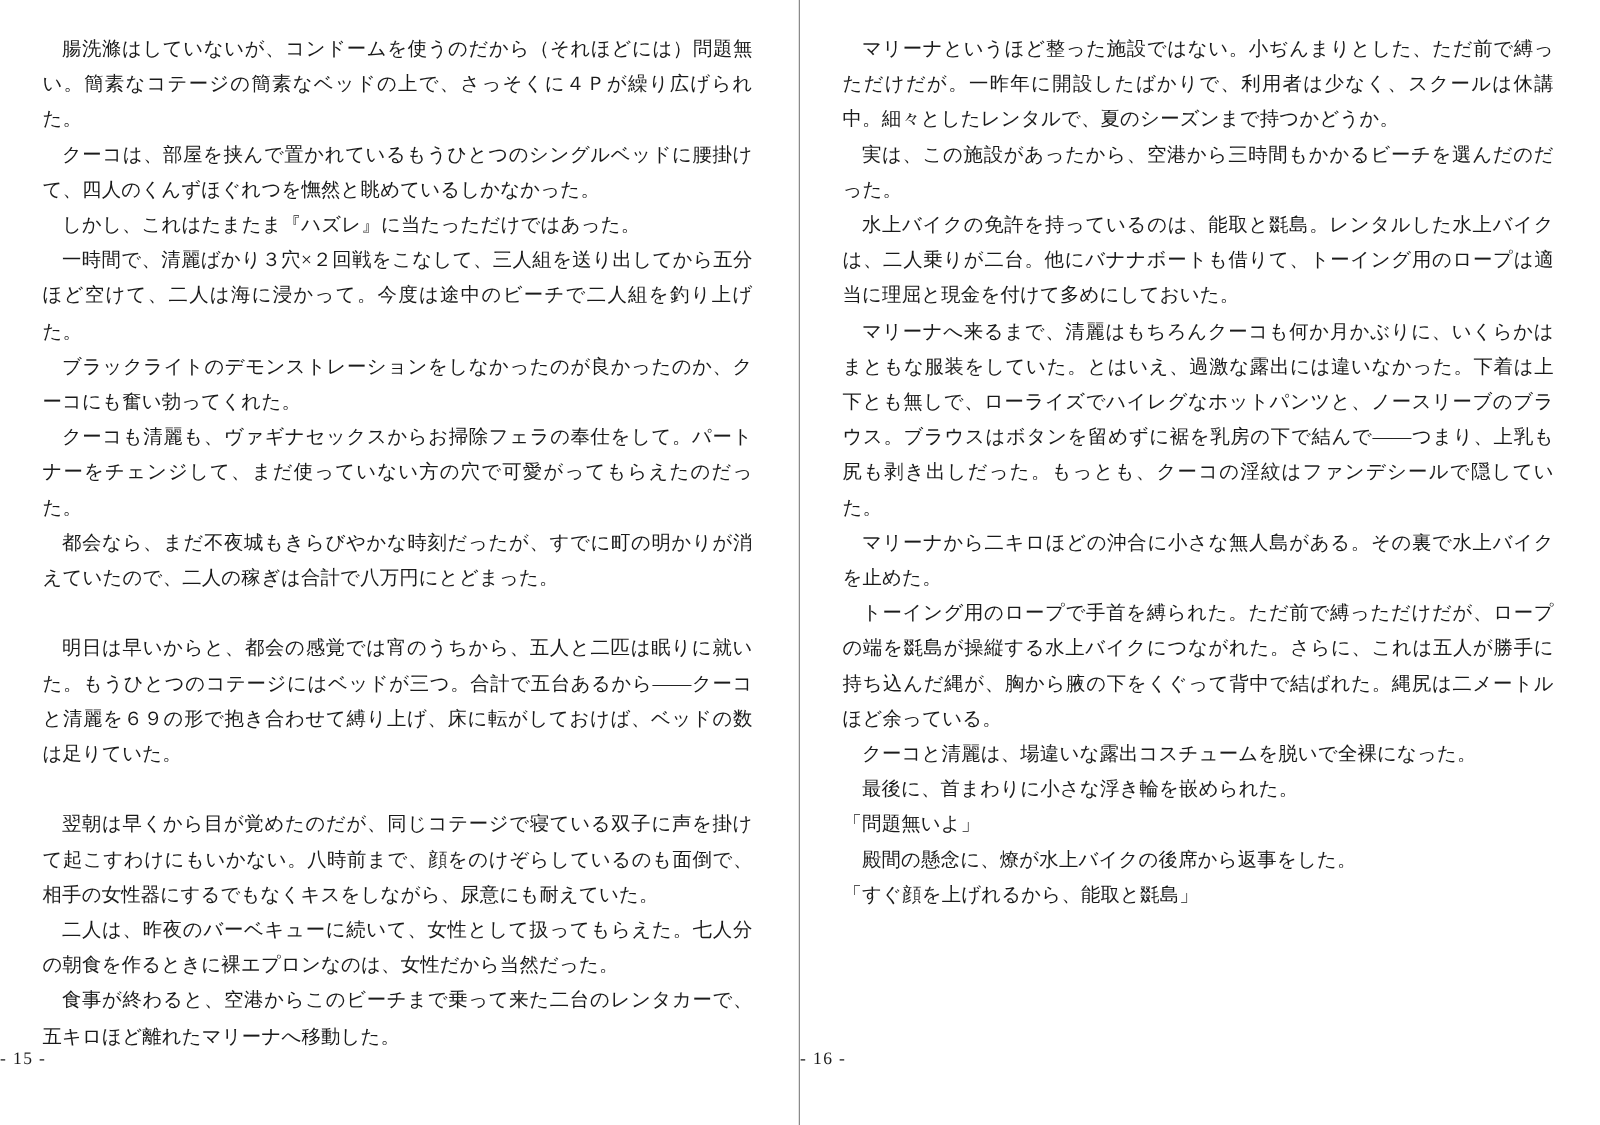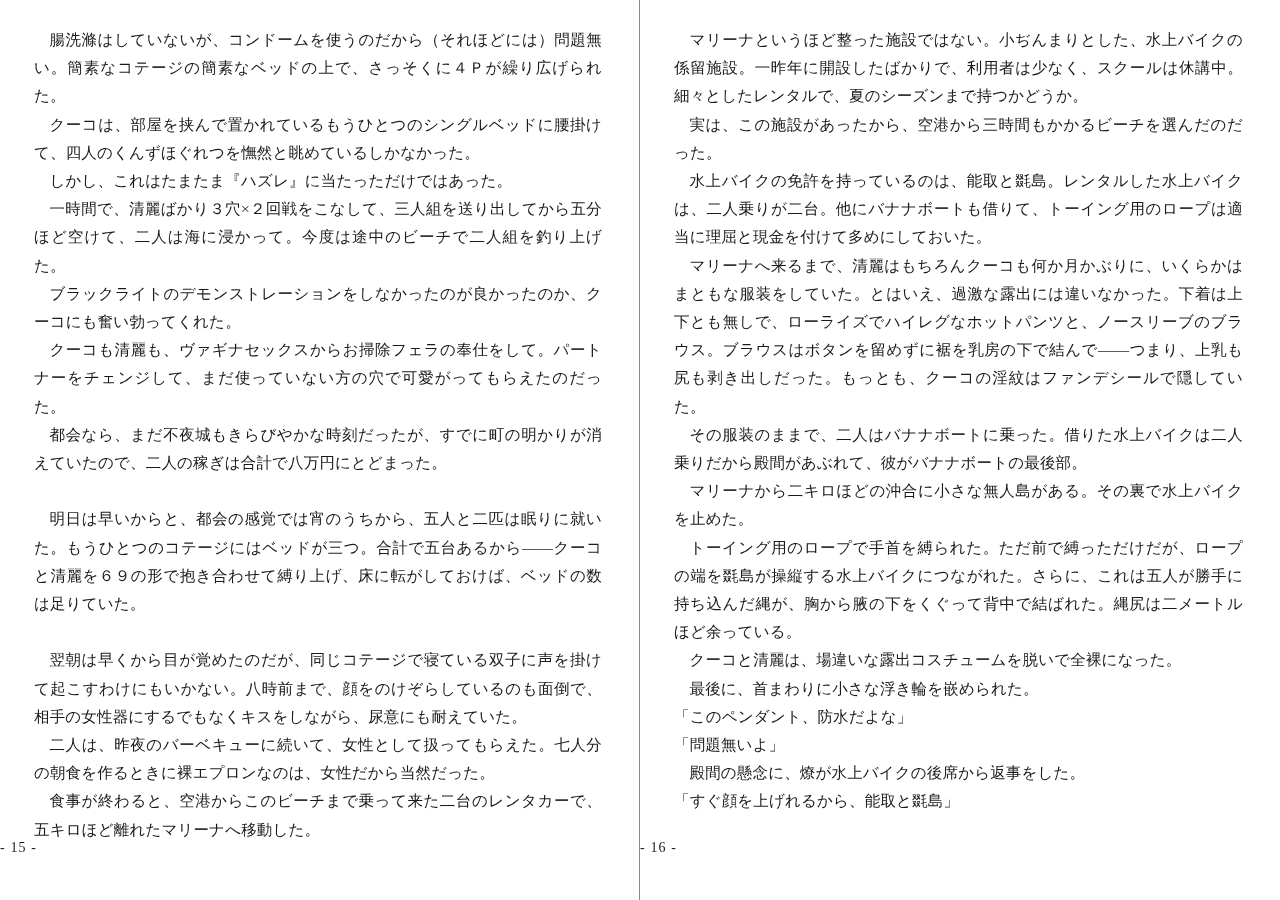--- a/index.html
+++ b/index.html
@@ -83,30 +83,28 @@
         <div class="blank-line"></div>
         <p class="para">翌朝は早くから目が覚めたのだが、同じコテージで寝ている双子に声を掛けて起こすわけにもいかない。八時前まで、顔をのけぞらしているのも面倒で、相手の女性器にするでもなくキスをしながら、尿意にも耐えていた。</p>
         <p class="para">二人は、昨夜のバーベキューに続いて、女性として扱ってもらえた。七人分の朝食を作るときに裸エプロンなのは、女性だから当然だった。</p>
         <p class="para">食事が終わると、空港からこのビーチまで乗って来た二台のレンタカーで、五キロほど離れたマリーナへ移動した。</p>
       </div>
     <div class="page-number">- 15 -</div>
   </div>
 
   <div class="page page-right">
     <div class="text-body">
-        <p class="para">マリーナというほど整った施設ではない。小ぢんまりとした、水上バイクの係留施設。一昨年に開設したばかりで、利用者は少なく、スクールは休講中。細々としたレンタルで、夏のシーズンまで持つかどうか。</p>
+        <p class="para">マリーナというほど整った施設ではない。小ぢんまりとした、ただ前で縛っただけだが。一昨年に開設したばかりで、利用者は少なく、スクールは休講中。細々としたレンタルで、夏のシーズンまで持つかどうか。</p>
         <p class="para">実は、この施設があったから、空港から三時間もかかるビーチを選んだのだった。</p>
         <p class="para">水上バイクの免許を持っているのは、能取と毲島。レンタルした水上バイクは、二人乗りが二台。他にバナナボートも借りて、トーイング用のロープは適当に理屈と現金を付けて多めにしておいた。</p>
         <p class="para">マリーナへ来るまで、清麗はもちろんクーコも何か月かぶりに、いくらかはまともな服装をしていた。とはいえ、過激な露出には違いなかった。下着は上下とも無しで、ローライズでハイレグなホットパンツと、ノースリーブのブラウス。ブラウスはボタンを留めずに裾を乳房の下で結んで――つまり、上乳も尻も剥き出しだった。もっとも、クーコの淫紋はファンデシールで隠していた。</p>
-        <p class="para">その服装のままで、二人はバナナボートに乗った。借りた水上バイクは二人乗りだから殿間があぶれて、彼がバナナボートの最後部。</p>
         <p class="para">マリーナから二キロほどの沖合に小さな無人島がある。その裏で水上バイクを止めた。</p>
         <p class="para">トーイング用のロープで手首を縛られた。ただ前で縛っただけだが、ロープの端を毲島が操縦する水上バイクにつながれた。さらに、これは五人が勝手に持ち込んだ縄が、胸から腋の下をくぐって背中で結ばれた。縄尻は二メートルほど余っている。</p>
         <p class="para">クーコと清麗は、場違いな露出コスチュームを脱いで全裸になった。</p>
         <p class="para">最後に、首まわりに小さな浮き輪を嵌められた。</p>
-        <p class="para noindent">「このペンダント、防水だよな」</p>
         <p class="para noindent">「問題無いよ」</p>
         <p class="para">殿間の懸念に、燎が水上バイクの後席から返事をした。</p>
         <p class="para noindent">「すぐ顔を上げれるから、能取と毲島」</p>
       </div>
     <div class="page-number">- 16 -</div>
   </div>
 
 </div>
 
 </body></html>

